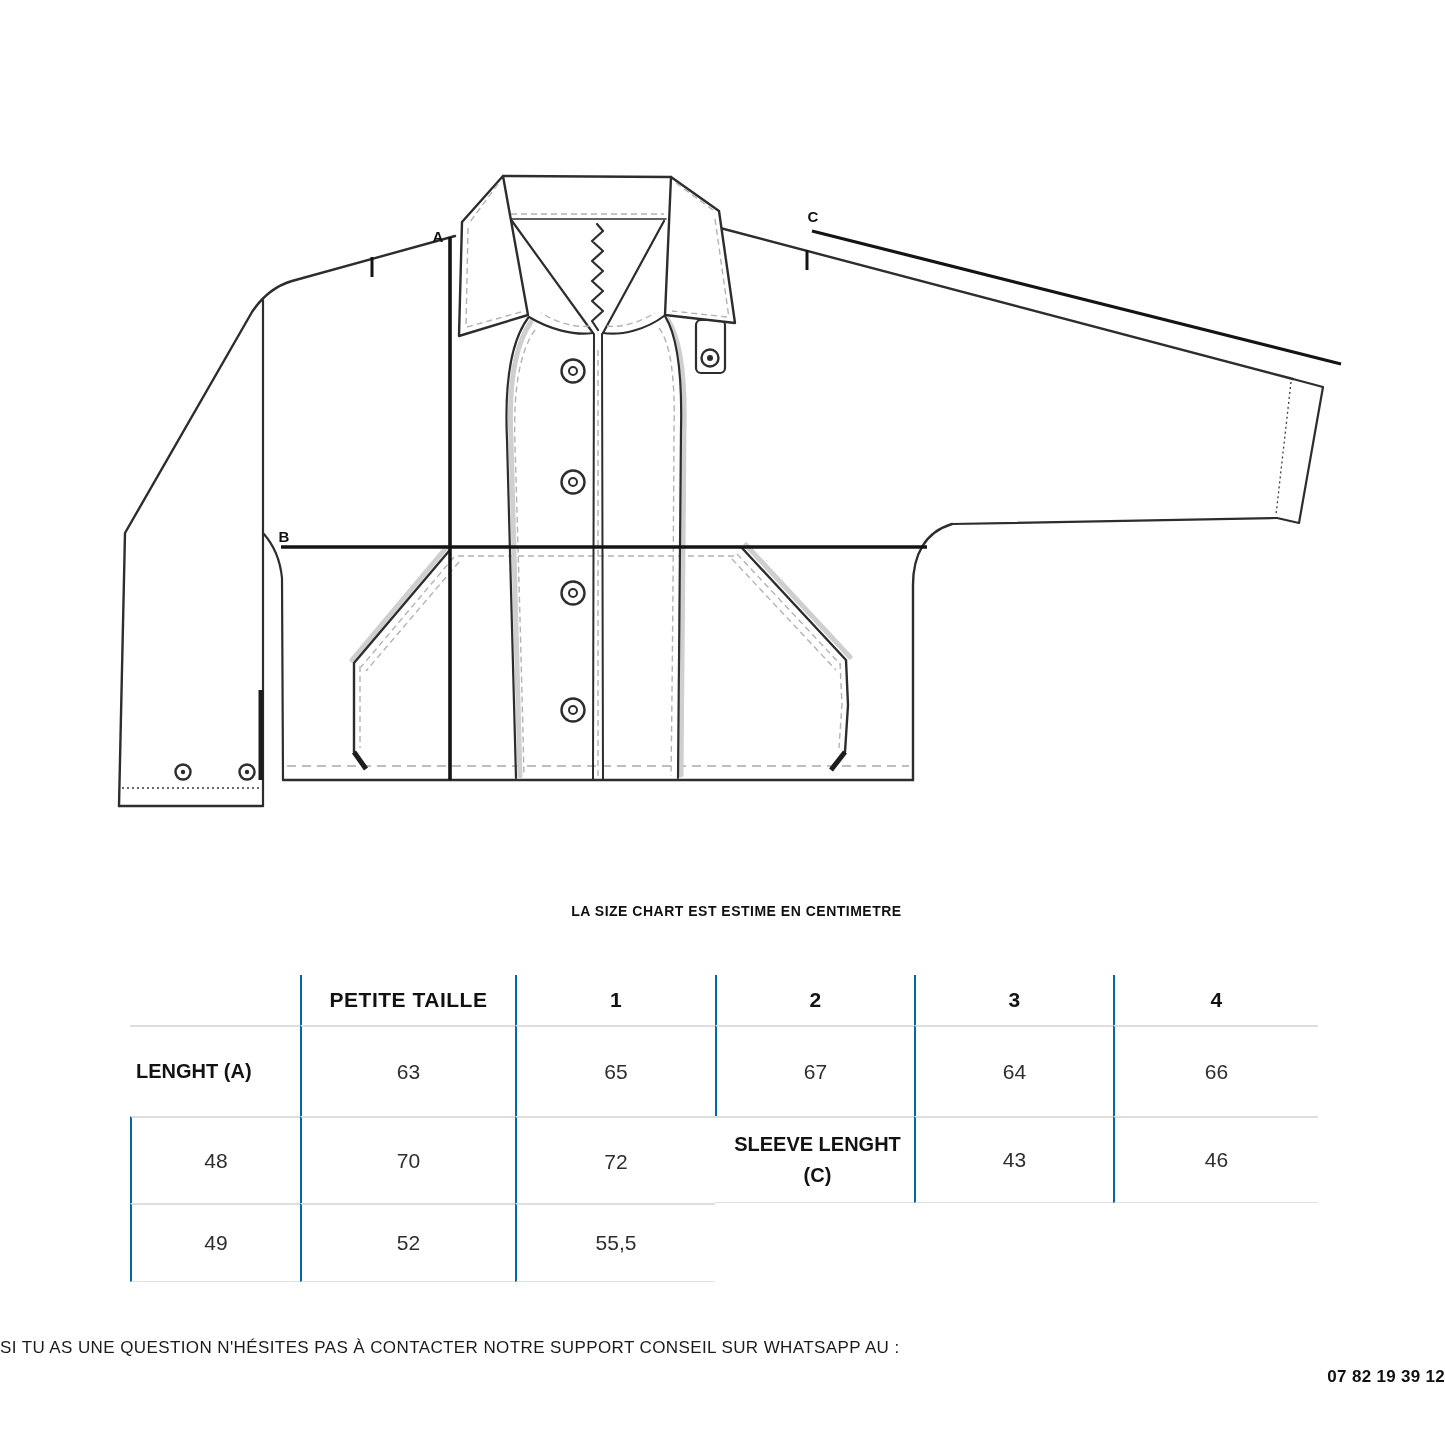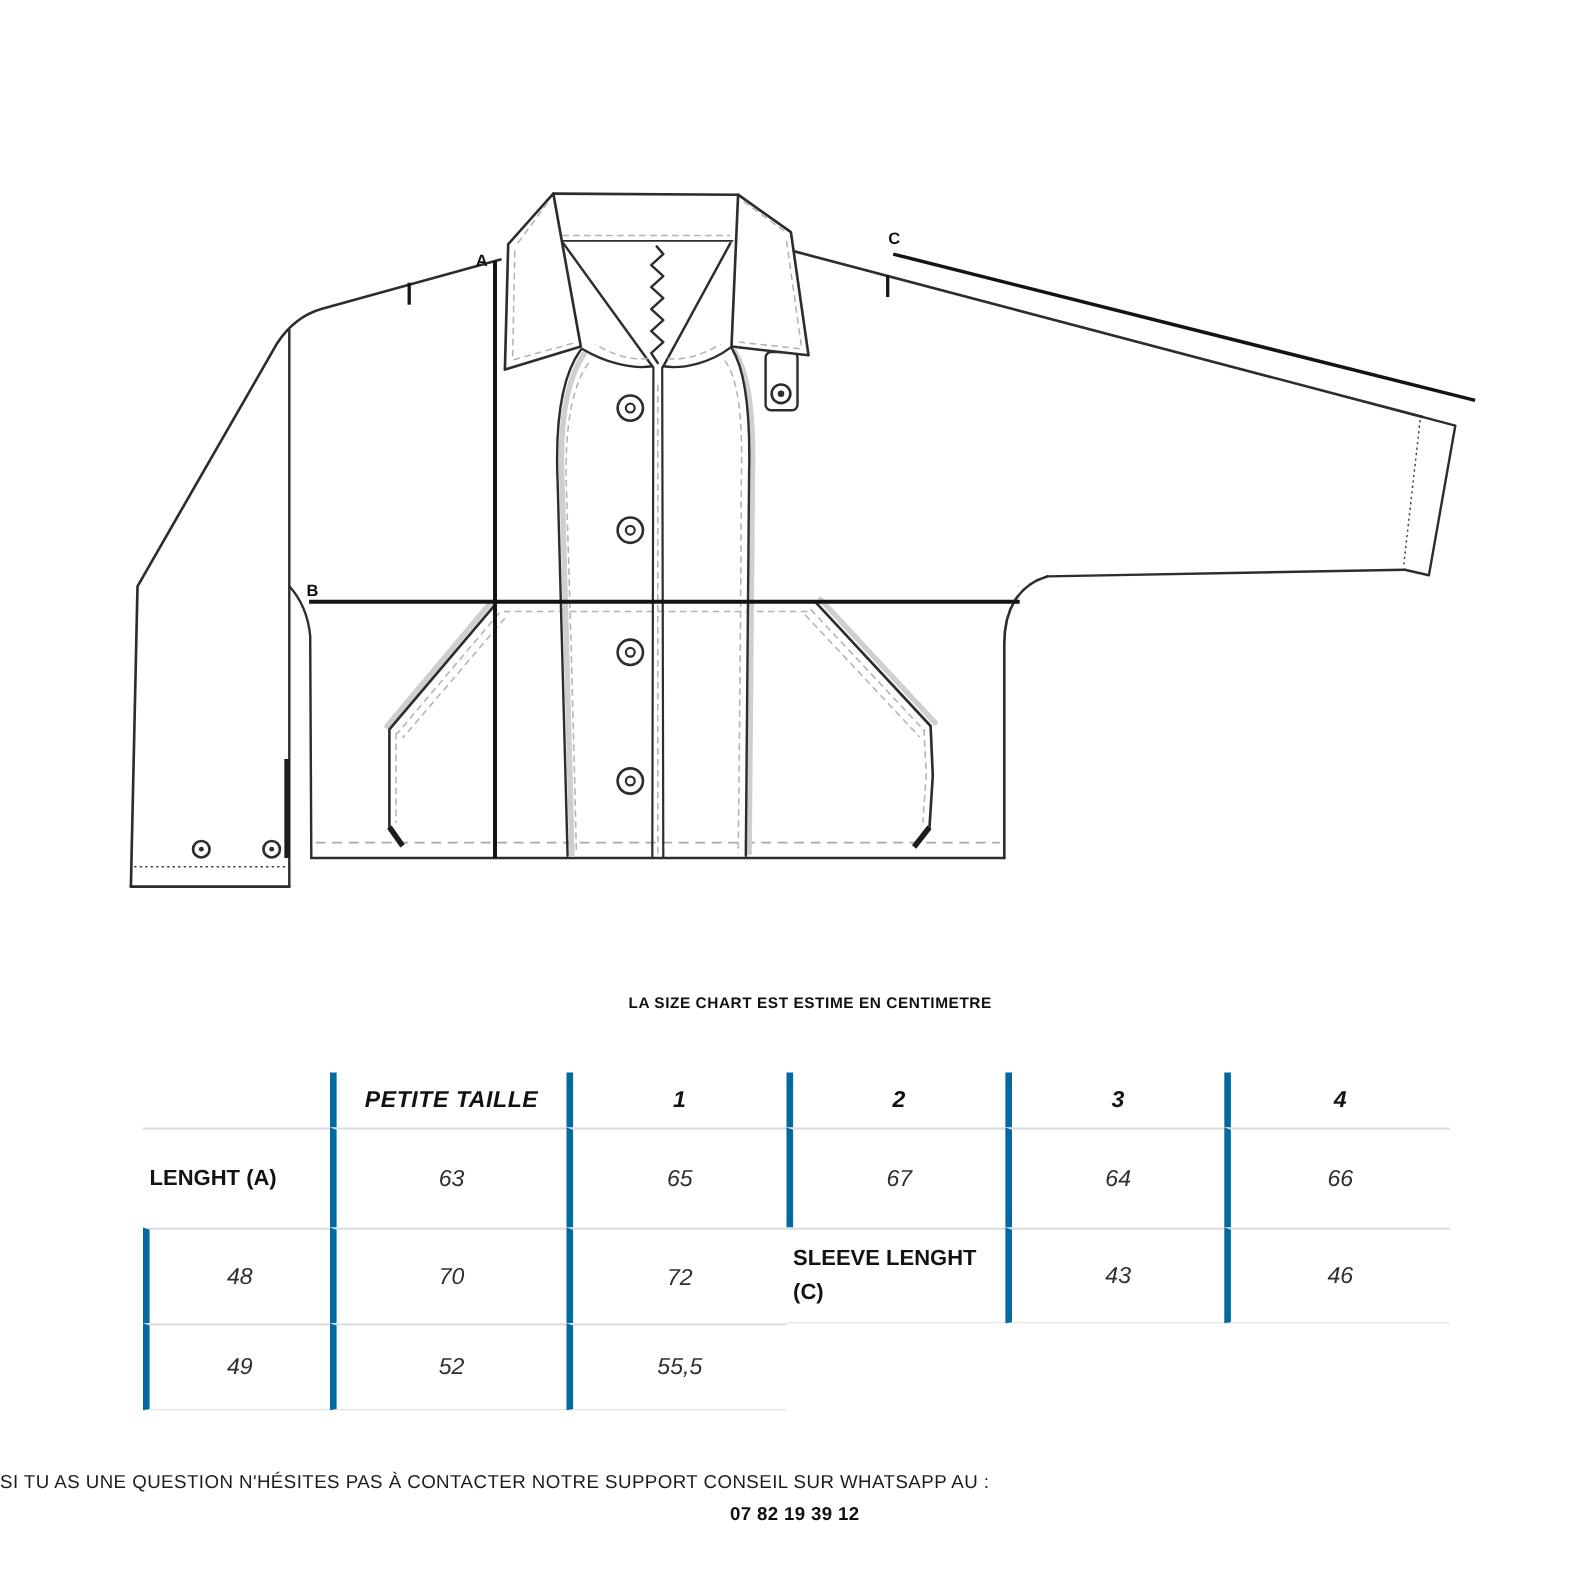--- a/index.html
+++ b/index.html
@@ -24,33 +24,33 @@
 
   
   .chart-title{position:absolute;left:14px;top:903px;width:100%;text-align:center;
     font-size:14px;font-weight:700;letter-spacing:.5px;color:#101010;}
 
   
   .size-table{position:absolute;left:130px;top:975px;width:1188px;display:grid;
     grid-template-columns:170px 215px 200px 199px 199px 205px;
     grid-template-rows:50px 91px 87px 79px;}
   .cell{display:flex;align-items:center;justify-content:center;box-sizing:border-box;}
-  .cell.d{border-left:6px solid #0369a1;font-style:italic;}
+  .cell.d{border-left:2px solid #0369a1;}
   .cell.rt{border-top:2px solid #dedede;}
   .cell.rb{border-bottom:1px solid #e2e2e2;}
   .cell.h{font-size:21px;font-weight:700;letter-spacing:.5px;color:#121212;}
   .cell.lbl{justify-content:flex-start;padding-left:6px;font-size:20px;font-weight:700;
-    color:#121212;line-height:1.55;}
+    color:#121212;line-height:1.55;text-align:center;}
   .cell.v{font-size:21px;font-weight:400;color:#2e2e2e;}
   .raise{transform:translateY(-9px);margin-top:20px;}
 
   
   .footer-note{position:absolute;left:0;top:1338px;width:100%;text-align:left;
     font-size:17px;font-weight:400;letter-spacing:.4px;color:#1b1b1b;}
-  .footer-phone{position:absolute;left:0;top:1367px;width:100%;text-align:center;
+  .footer-phone{position:absolute;left:0;top:1367px;width:100%;text-align:right;
     font-size:17px;font-weight:700;letter-spacing:.3px;color:#101010;}
 </style>
 </head>
 <body>
 
 <div class="stage">
 
   <svg width="1445" height="1445" viewBox="0 0 1445 1445" aria-hidden="true">
 
     <g>

